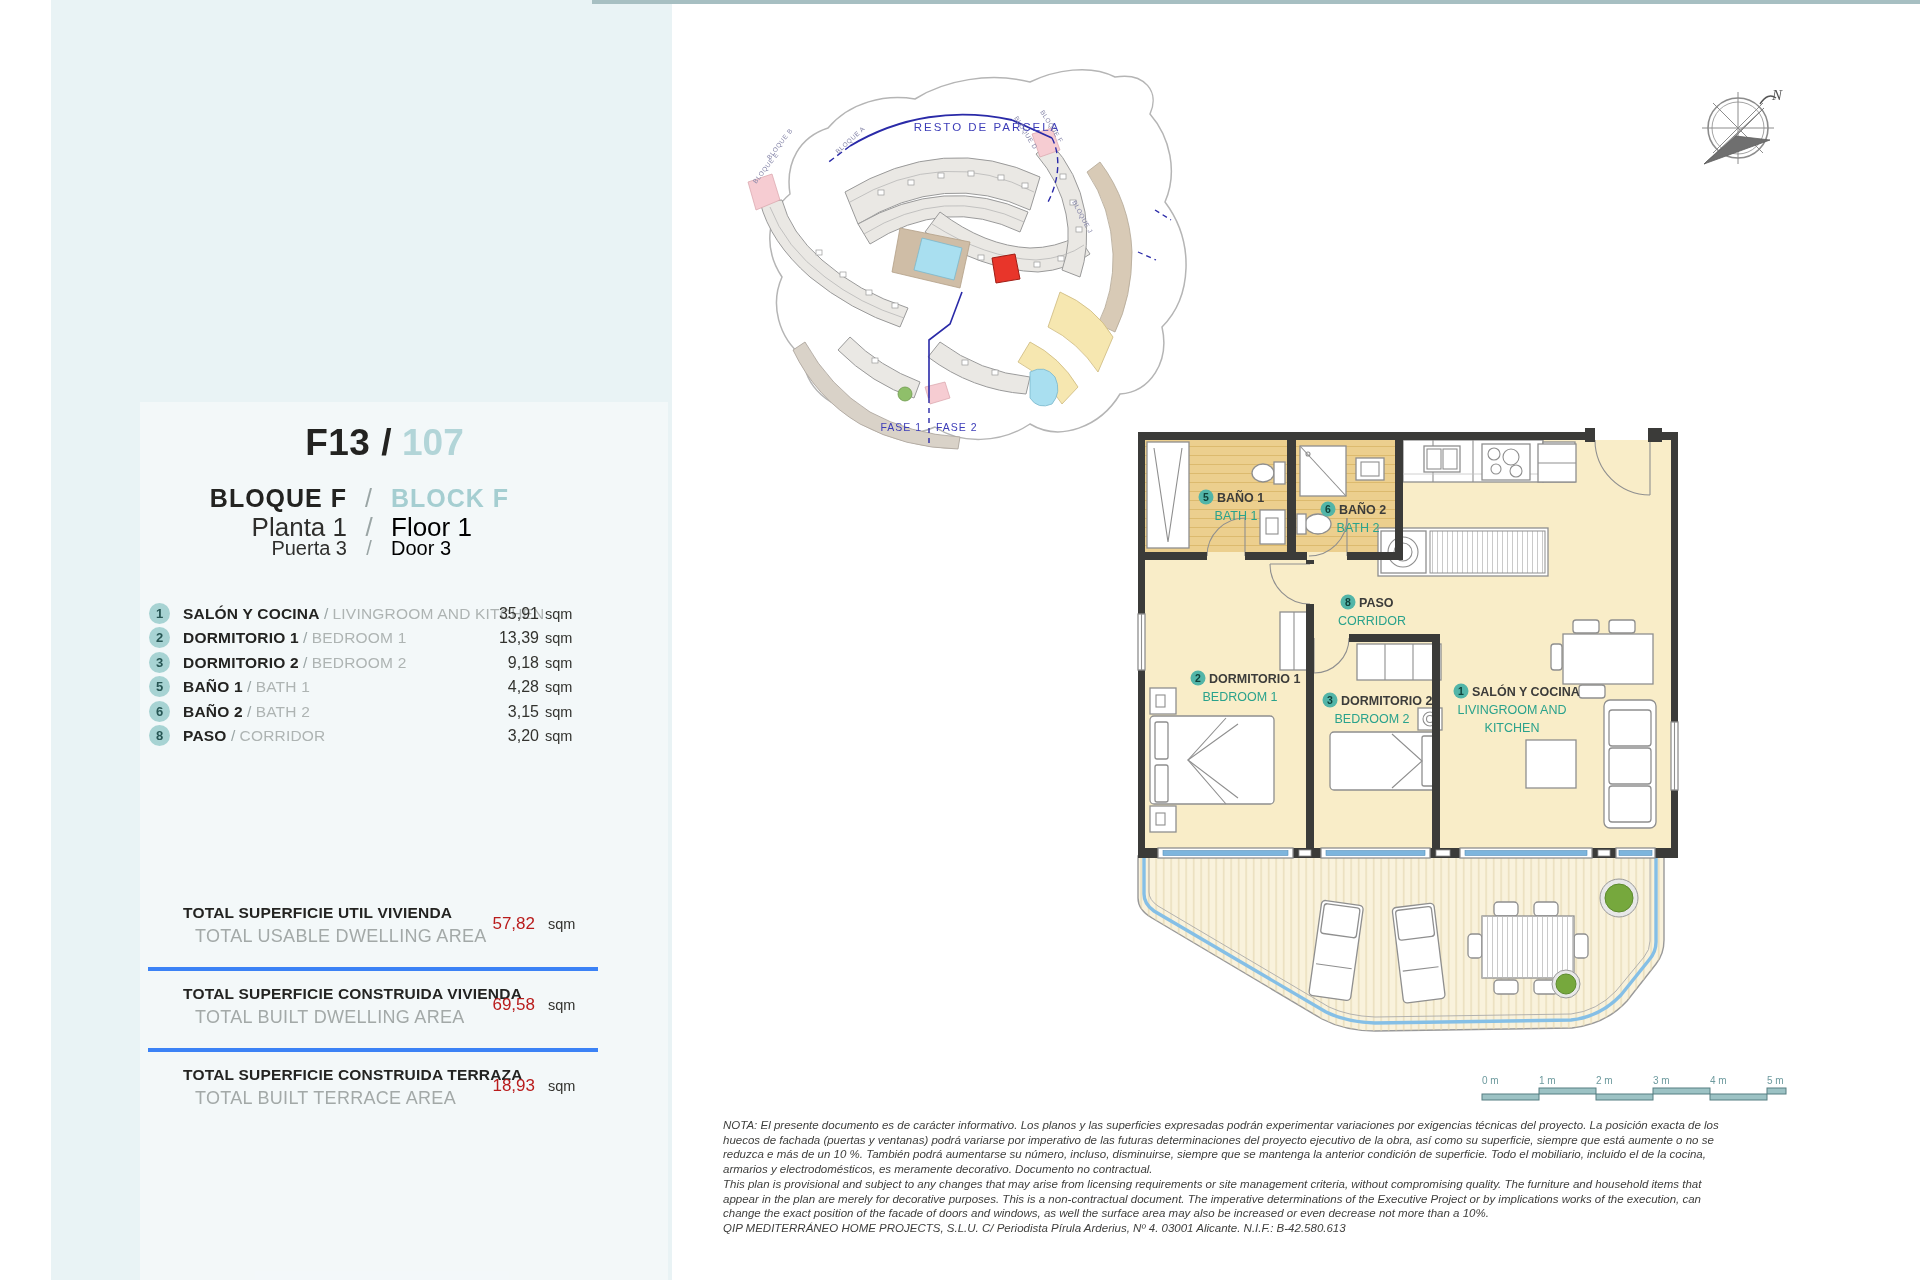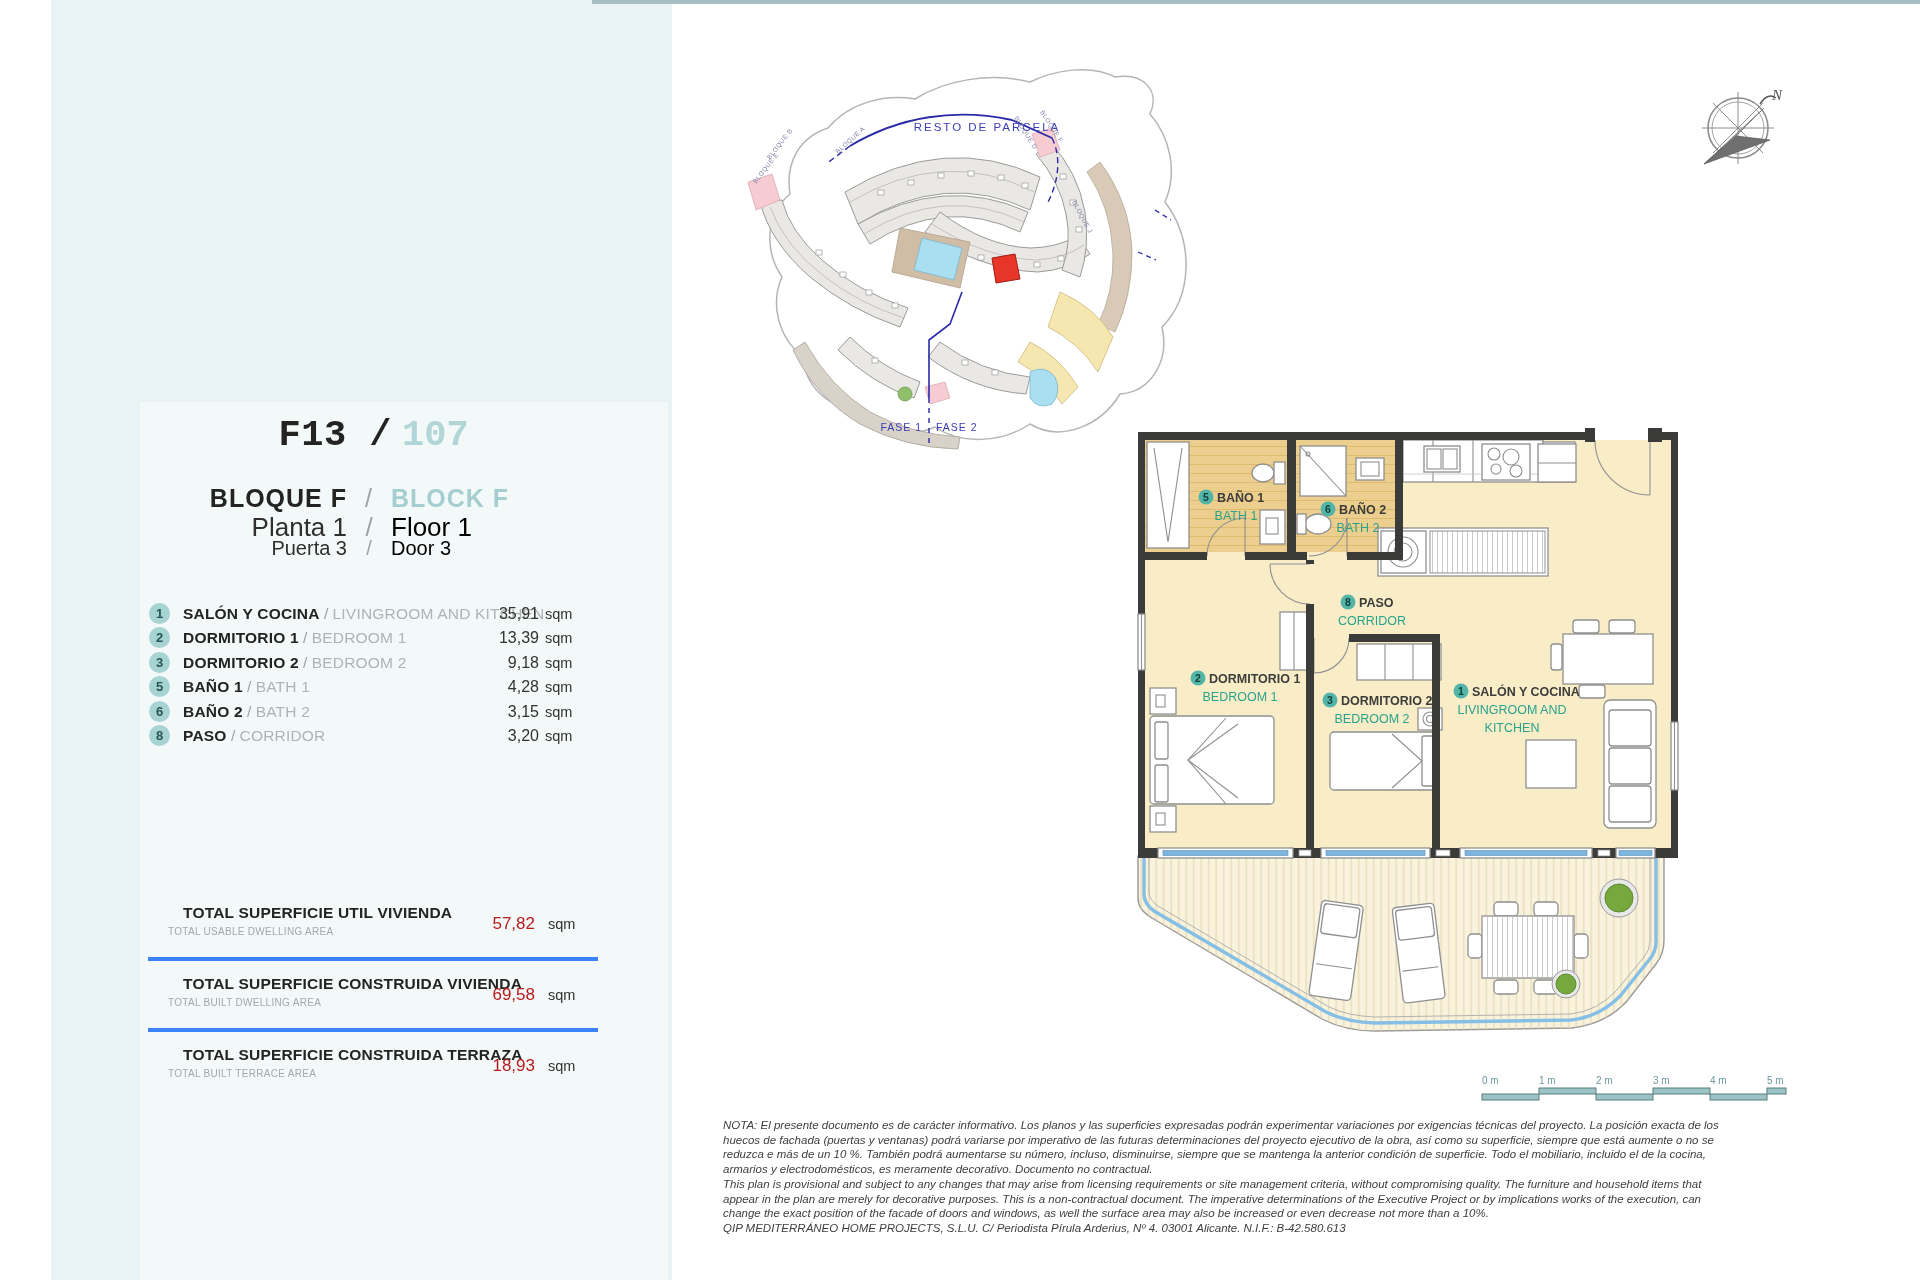--- a/index.html
+++ b/index.html
@@ -3,21 +3,21 @@
 <meta charset="utf-8">
 <style>
   html,body{margin:0;padding:0;background:#fff;}
   .page{position:relative;width:1920px;height:1280px;background:#ffffff;overflow:hidden;
         font-family:"Liberation Sans", sans-serif;color:#232321;}
   .left-bg{position:absolute;left:51px;top:0;width:621px;height:1280px;background:#e9f3f5;}
   .top-strip{position:absolute;left:592px;top:0;width:1328px;height:4px;background:#a7bfc2;}
   .panel{position:absolute;left:140px;top:402px;width:528px;height:878px;background:rgba(255,255,255,0.45);}
 
   
-  .title-row{position:absolute;top:12px;left:0;right:0;display:flex;align-items:baseline;font-family:Liberation Mono, monospace;}
+  .title-row{position:absolute;top:20px;left:0;right:0;display:flex;align-items:baseline;}
   .title-code{width:252px;text-align:right;font-size:37px;font-weight:700;letter-spacing:.5px;color:#232321;}
   .title-num{margin-left:10px;font-size:37px;font-weight:700;color:#b2d5d8;}
   .hrow{position:absolute;left:0;right:0;display:flex;align-items:baseline;}
   .hrow .l{width:207px;text-align:right;color:#232321;}
   .hrow .s{width:44px;text-align:center;color:#9aa5a5;font-weight:400;}
   .hrow .r{color:#a5ced1;}
   .block-row{top:82px;font-size:25px;font-weight:700;letter-spacing:1px;}
   .planta-row{top:110px;font-size:26px;}
   .puerta-row{top:135px;font-size:20px;}
   .planta-row .l,.puerta-row .l{color:#2f2f2d;}
@@ -33,21 +33,21 @@
   .room-names .sep{color:#9aa5a5;}
   .room-names .en{color:#aeb4b3;letter-spacing:.2px;}
   .room-value{position:absolute;left:330px;width:69px;top:2px;text-align:right;font-size:16px;color:#33332f;}
   .room-unit{position:absolute;left:405px;top:3px;font-size:14.5px;color:#33332f;}
 
   
   #totals{position:absolute;left:8px;top:488px;width:450px;}
   .total-block{position:relative;border-top:4px solid #3b82f6;padding:14px 0 20px 0;}
   .total-block:first-child{border-top:none;}
   .tb-es{font-size:15.5px;font-weight:700;color:#232321;margin-left:35px;letter-spacing:.2px;white-space:nowrap;}
-  .tb-en{font-size:10px;color:#a3a9a8;margin-left:20px;margin-top:4px;letter-spacing:.3px;white-space:nowrap;}
+  .tb-en{font-size:18px;color:#a3a9a8;margin-left:47px;margin-top:4px;letter-spacing:.3px;white-space:nowrap;}
   .tb-val{position:absolute;left:322px;width:65px;top:24px;text-align:right;font-size:17px;color:#b91c1c;}
   .tb-unit{position:absolute;left:400px;top:26px;font-size:14.5px;color:#33332f;}
 
   
   #note{position:absolute;left:723px;top:1118px;width:1100px;}
   .note-line{font-size:11.5px;line-height:14.7px;color:#3e3e3c;white-space:nowrap;font-style:italic;}
 
   
   .pl-es{font-family:"Liberation Sans",sans-serif;font-size:12.5px;font-weight:600;fill:#3c3c3a;}
   .pl-en{font-family:"Liberation Sans",sans-serif;font-size:12.5px;fill:#2aa28c;}

